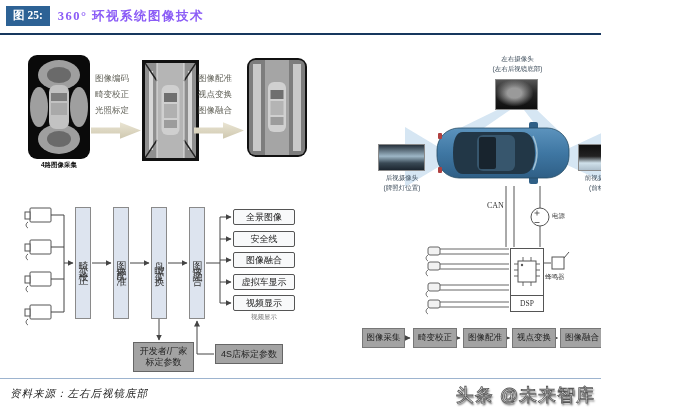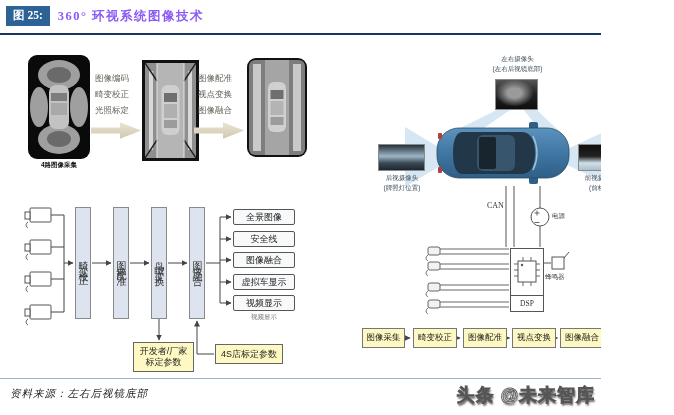--- a/index.html
+++ b/index.html
@@ -23,21 +23,21 @@
         font-size:6.5px;font-weight:bold;color:#111;}
   .arrlab{position:absolute;width:48px;text-align:center;font-size:8.5px;line-height:16px;
           color:#63635a;font-family:"Liberation Serif",serif;}
   .al1{left:88px;top:70px;} .al2{left:191px;top:70px;}
   .blockarrow{position:absolute;width:50px;height:19px;
         background:linear-gradient(180deg,#ece7d6,#cdc6ad);
         clip-path:polygon(0 34%,58% 34%,58% 6%,100% 50%,58% 94%,58% 66%,0 66%);}
   .ba1{left:91px;top:121px;} .ba2{left:194px;top:121px;}
 
   
-  .box{position:absolute;border:1px solid #666;background:#fef9c3;display:flex;
+  .box{position:absolute;border:1px solid #666;background:#a3a3a3;display:flex;
        align-items:center;justify-content:center;color:#222;box-sizing:border-box;}
   .vbox{width:16px;height:112px;top:207px;background:#dde4ef;border:1px solid #8a8a8a;
         writing-mode:vertical-rl;text-orientation:upright;letter-spacing:5px;
         font-size:10px;color:#333;}
   .obox{left:233px;width:62px;height:16px;background:#f8f9fa;border:1px solid #555;
         border-radius:2px;font-size:9px;}
   .ocap{position:absolute;left:235px;top:313px;width:58px;text-align:center;
         font-size:6.5px;color:#777;}
   .pbox{font-size:9px;text-align:center;line-height:11px;flex-direction:column;}
   .rbox{top:328px;height:20px;font-size:8.5px;border:1px solid #777;}
@@ -60,21 +60,21 @@
   .dspbox{position:absolute;left:510px;top:248px;width:34px;height:64px;
           border:1px solid #555;background:#fff;box-sizing:border-box;}
   .dspname{position:absolute;left:0;bottom:0;width:100%;height:15px;border-top:1px solid #555;
            display:flex;align-items:center;justify-content:center;font-size:7.5px;
            color:#333;font-family:"Liberation Serif",serif;}
 
   
   .frule{position:absolute;top:378px;left:0;width:674px;height:1px;background:#9db4cf;}
   .source{position:absolute;top:387px;left:10px;font-family:"Liberation Serif",serif;
           font-style:italic;font-size:10.5px;color:#222;letter-spacing:1px;}
-  .watermark{position:absolute;top:383px;right:6px;font-size:18px;font-weight:bold;color:#fff;
+  .watermark{position:absolute;top:383px;right:6px;font-size:18px;font-weight:normal;color:#fff;
           -webkit-text-stroke:0.8px #555;letter-spacing:1px;
           text-shadow:1px 1.5px 2px rgba(60,60,60,.95);}
 </style>
 </head>
 <body>
 
 <div class="page">
 
   <div class="hdr">
     <span class="badge">图 25:</span>

